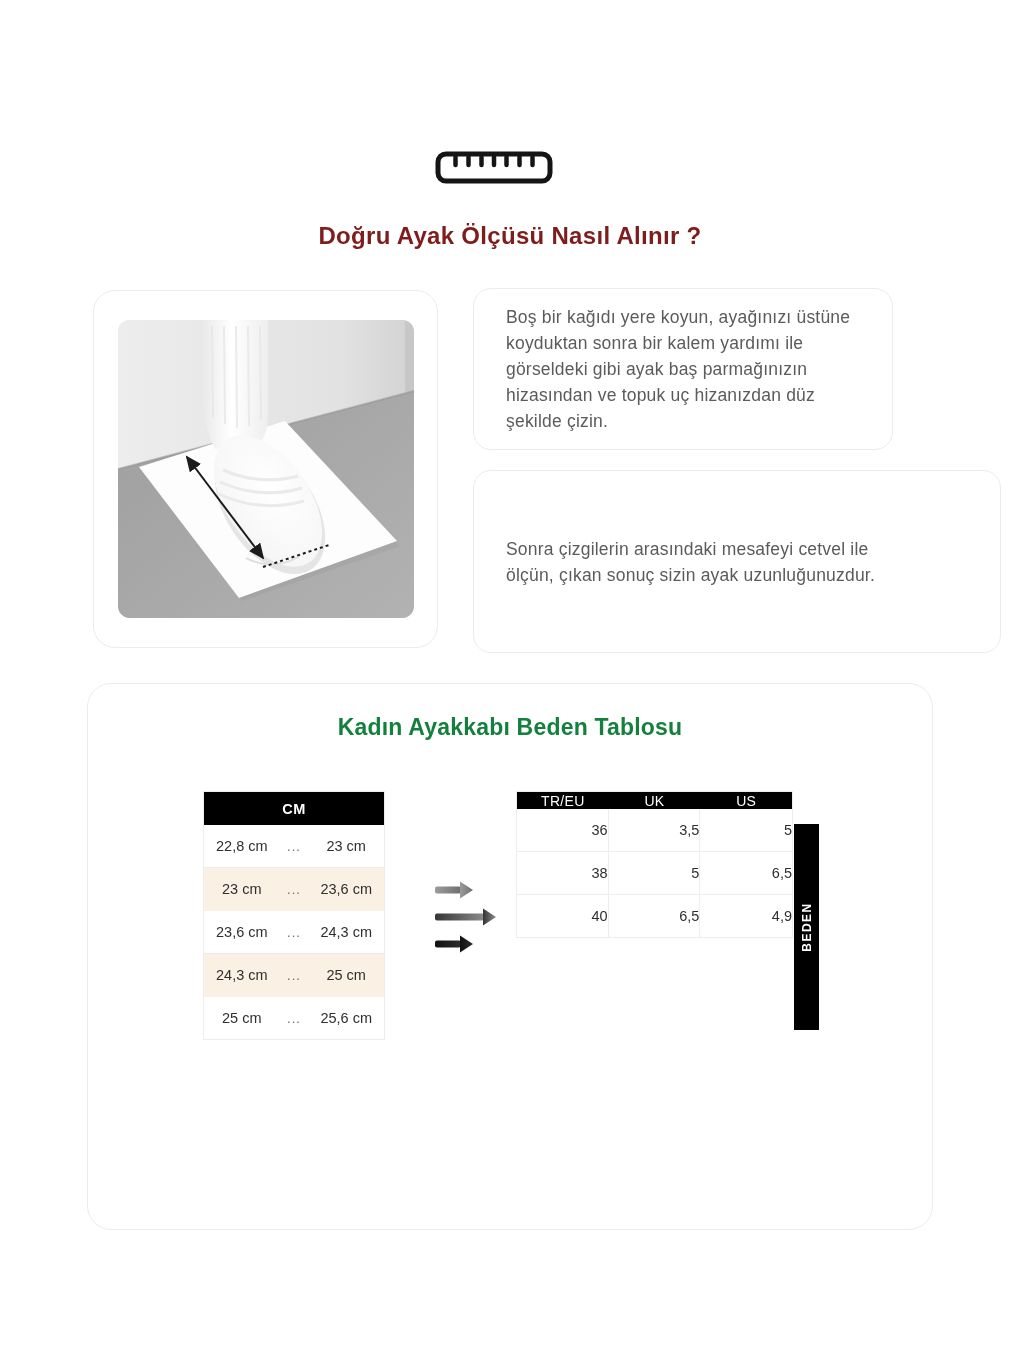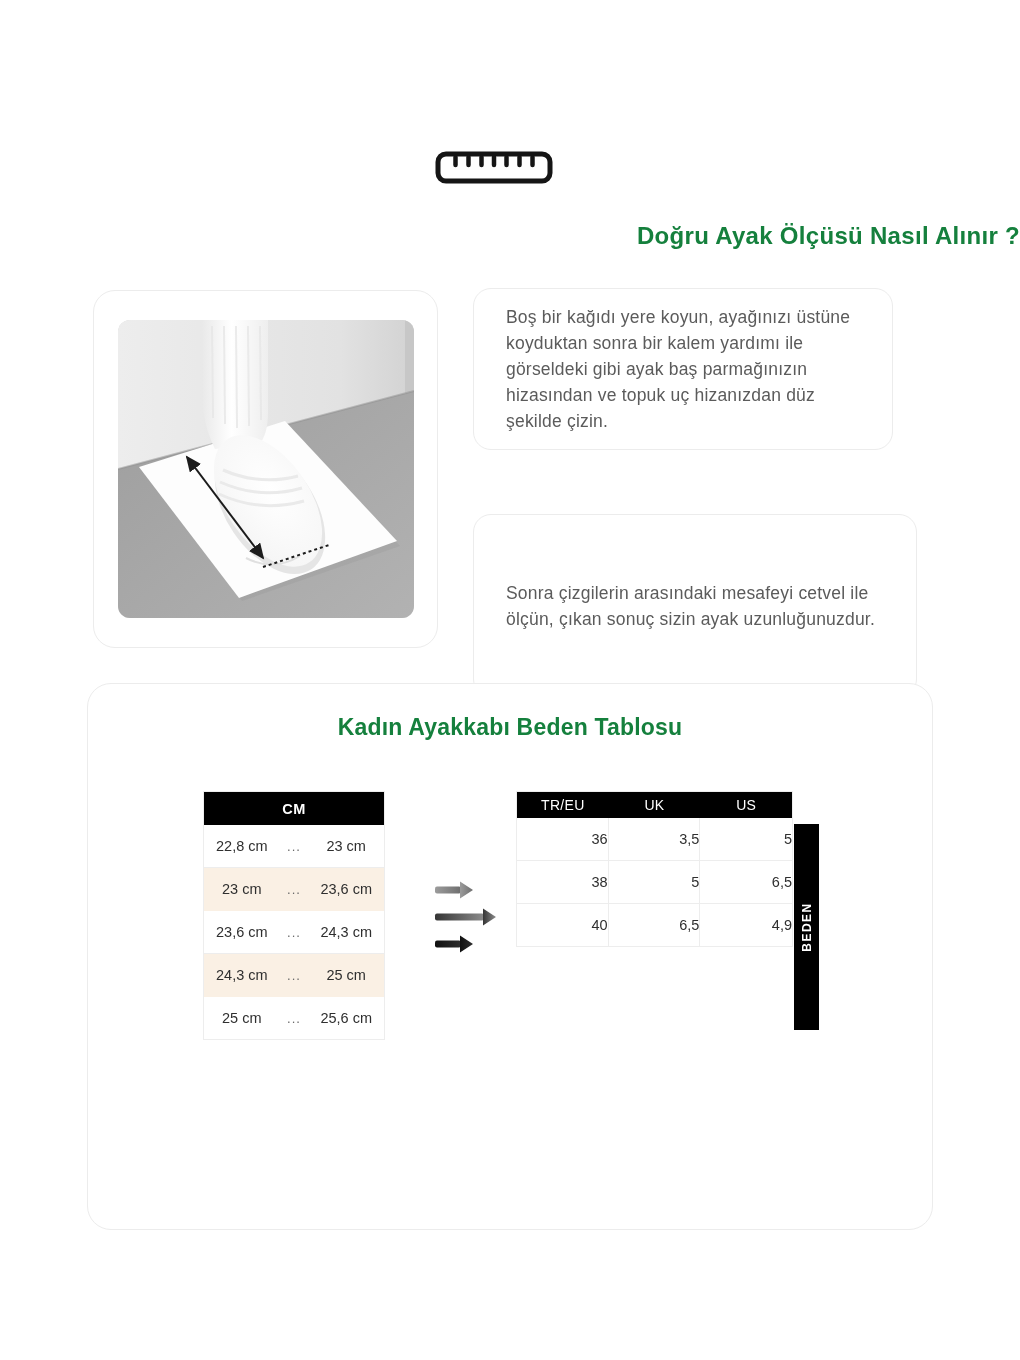--- a/index.html
+++ b/index.html
@@ -3,32 +3,32 @@
 <meta charset="utf-8">
 <style>
   html,body{margin:0;padding:0;background:#ffffff;}
   .page{
     position:relative;width:1020px;height:1360px;background:#ffffff;
     font-family:"Liberation Sans","DejaVu Sans",sans-serif;overflow:hidden;
   }
   .ruler-wrap{position:absolute;left:435px;top:151px;width:118px;height:33px;}
   .main-title{
     position:absolute;left:0;top:222px;width:1020px;margin:0;
-    text-align:right;font-size:24px;font-weight:700;color:#15803d;letter-spacing:.3px;
+    text-align:center;font-size:24px;font-weight:700;color:#7f1d1d;letter-spacing:.3px;
   }
   .card{
     position:absolute;background:#ffffff;border:1.5px solid #ececec;box-sizing:border-box;
   }
   .photo-card{left:93px;top:290px;width:345px;height:358px;border-radius:22px;}
   .photo{
     position:absolute;left:24px;top:29px;width:296px;height:298px;border-radius:12px;
     overflow:hidden;background:#d9d9d9;
   }
   .step-card-1{left:473px;top:288px;width:420px;height:162px;border-radius:18px;display:flex;align-items:center;}
-  .step-card-2{left:473px;top:470px;width:444px;height:183px;border-radius:18px;display:flex;align-items:center;margin-top:44px;}
+  .step-card-2{left:473px;top:470px;width:528px;height:183px;border-radius:18px;display:flex;align-items:center;}
   .step-card p{
     margin:0;padding-left:32px;padding-right:24px;width:392px;
     font-size:17.5px;line-height:26px;color:#5b5b5b;letter-spacing:.2px;
   }
   .table-card{left:87px;top:683px;width:846px;height:547px;border-radius:24px;}
   .section-title{
     position:absolute;left:0;top:30px;width:100%;margin:0;text-align:center;
     font-size:23px;font-weight:700;color:#15803d;letter-spacing:.2px;
   }
   
@@ -47,21 +47,21 @@
   .cm-row.alt{background:#faf0e4;border-bottom-color:#faf0e4;}
   .cm-row span{text-align:center;font-size:14.5px;color:#2f2f2f;}
   .cm-row .sep{font-size:13px;color:#6b6b6b;letter-spacing:1px;}
   
   .arrows{position:absolute;left:346px;top:197px;width:64px;height:74px;}
   
   .size-table{
     position:absolute;left:428px;top:107px;width:277px;border:1px solid #ededed;box-sizing:border-box;
   }
   .size-head{
-    height:26px;background:#000000;display:grid;grid-template-columns:1fr 1fr 1fr;align-items:center;
+    height:17px;background:#000000;display:grid;grid-template-columns:1fr 1fr 1fr;align-items:center;
   }
   .size-head span{text-align:center;color:#ffffff;font-size:14px;font-weight:500;letter-spacing:.3px;}
   .size-row{
     height:42px;display:grid;grid-template-columns:1fr 1fr 1fr;align-items:center;
     background:#ffffff;border-bottom:1px solid #ededed;
   }
   .size-row:last-child{border-bottom:none;}
   .size-row.alt{background:#faf0e4;border-bottom-color:#faf0e4;}
   .size-row span{
     text-align:right;font-size:14.5px;color:#2f2f2f;height:42px;line-height:42px;

